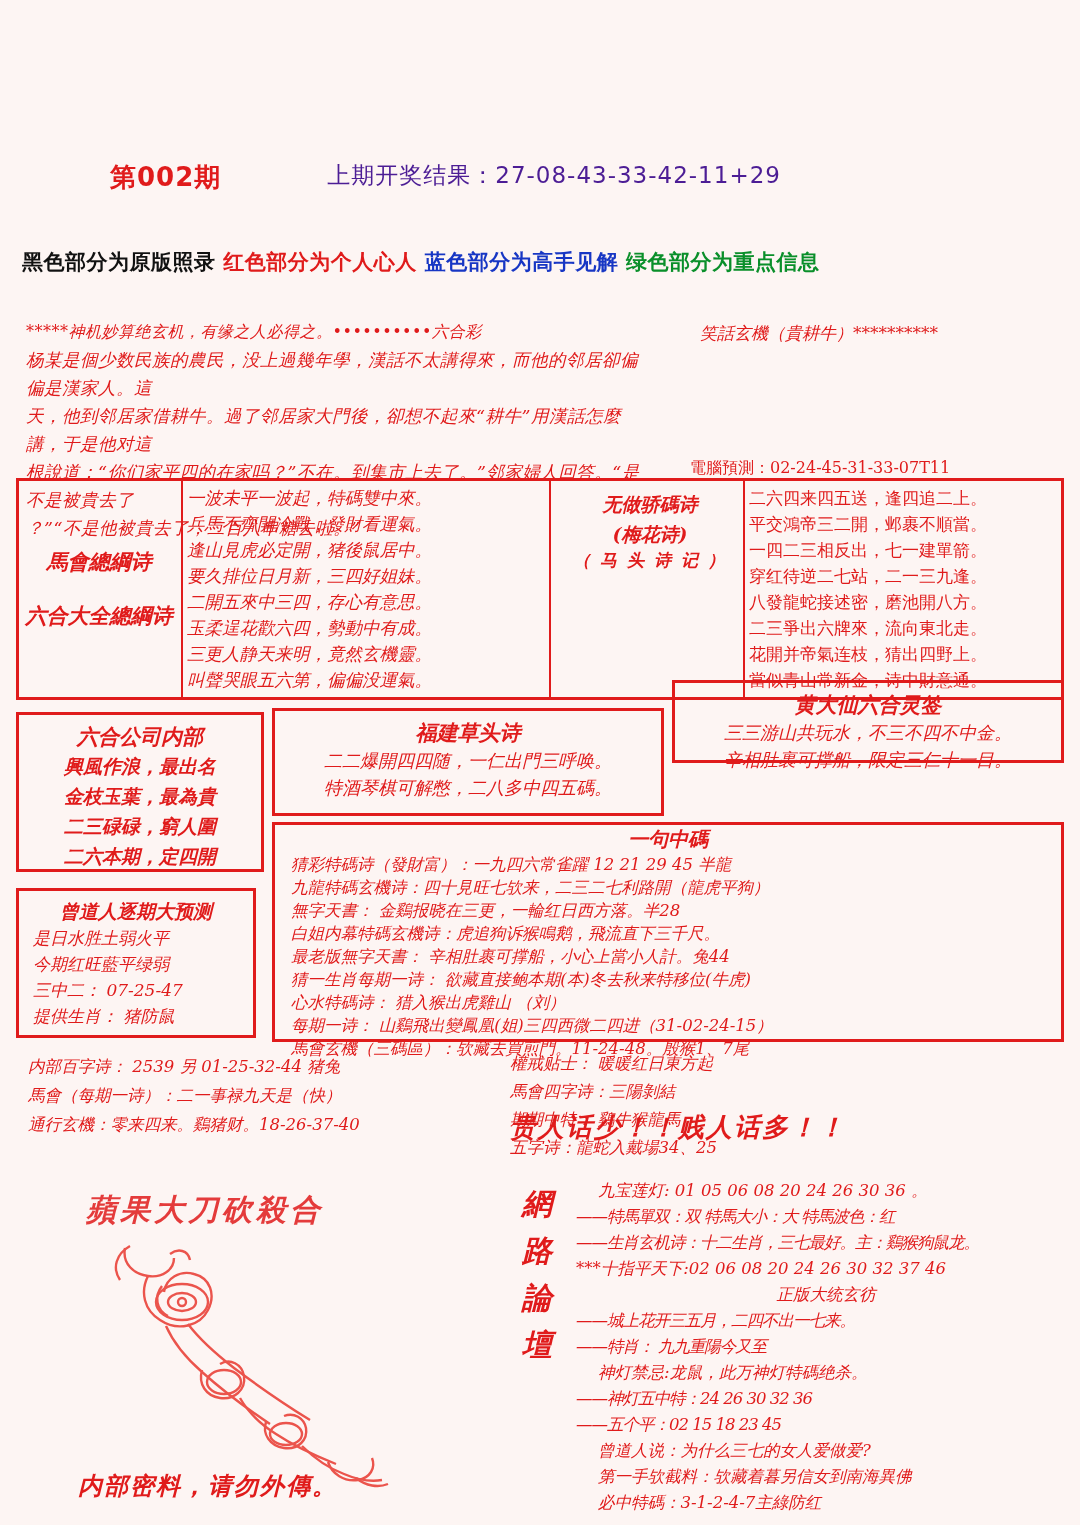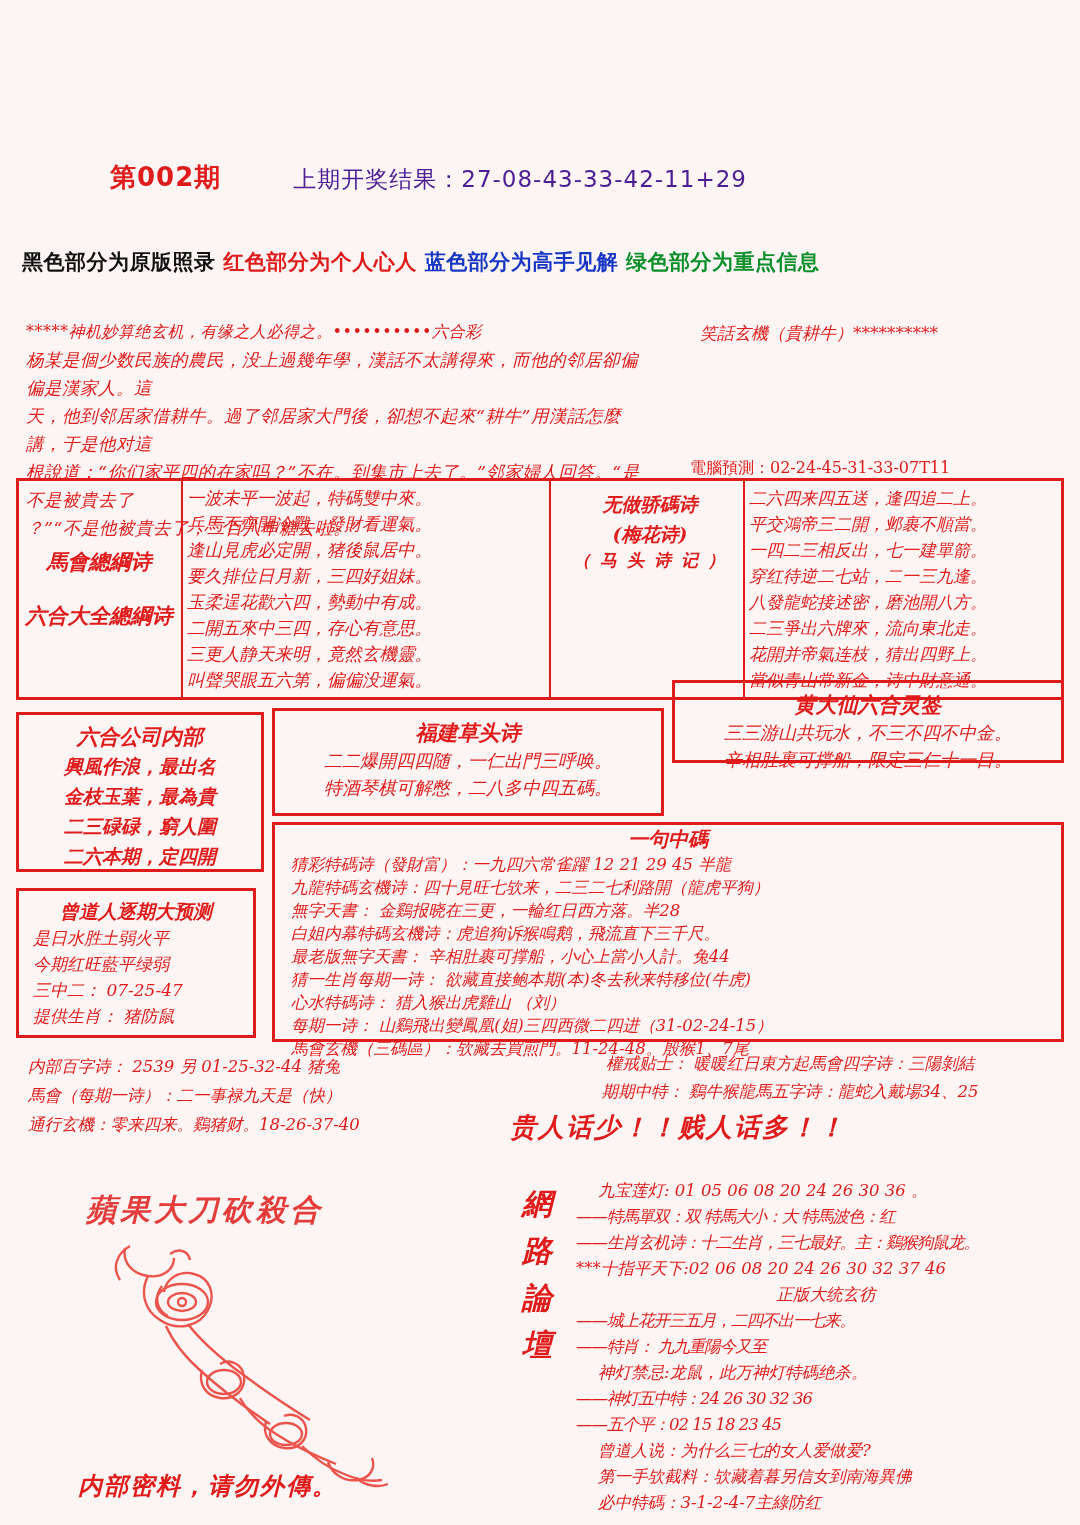--- a/index.html
+++ b/index.html
@@ -18,21 +18,22 @@
   .page {
     position: absolute;
     inset: 0;
     background: #fdf5f3;
   }
   
   .hdr {
     position: absolute;
     top: 160px; left: 0; width: 896px;
     display: flex;
-    align-items: flex-end;
+    align-items: flex-start;
+    gap: 34px;
   }
   .issue {
     margin-left: 110px;
     font-size: 26px;
     font-weight: bold;
     color: #e01b1b;
     letter-spacing: 1px;
   }
   .lastres {
     margin-left: 72px;
@@ -116,21 +117,21 @@
     position: absolute; top: 8px; left: 536px; width: 190px;
     text-align: center;
     font-family: "DejaVu Serif", "Liberation Serif", serif;
     font-size: 19px; line-height: 30px; color: #e01b1b; font-style: italic;
     font-weight: bold;
   }
   .mb-col3 .vtxt { font-size: 17px; line-height: 22px; letter-spacing: 2px; }
   .mb-col4 {
     position: absolute; top: 4px; left: 730px; width: 310px;
     font-family: "DejaVu Serif", "Liberation Serif", serif;
-    font-size: 17px; line-height: 26px; color: #e01b1b; font-style: italic;
+    font-size: 17px; line-height: 26px; color: #e01b1b; 
   }
   #box-fujian  { top: 708px; left: 272px; width: 392px; height: 108px; }
   #box-huang   { top: 680px; left: 672px; width: 392px; height: 83px; }
 
   .btitle {
     text-align: center;
     font-family: "DejaVu Serif", "Liberation Serif", serif;
     font-weight: bold; font-size: 21px; color: #e01b1b;
     font-style: italic;
     margin-top: 2px;
@@ -172,21 +173,21 @@
   .botleft {
     position: absolute; top: 1052px; left: 28px; width: 470px;
     font-family: "DejaVu Serif", "Liberation Serif", serif;
     font-size: 16.5px; line-height: 29px; color: #e01b1b; font-style: italic;
   }
   .botright {
     position: absolute; top: 1050px; left: 510px; width: 560px;
     font-family: "DejaVu Serif", "Liberation Serif", serif;
     font-size: 16.5px; line-height: 28px; color: #e01b1b; font-style: italic;
   }
-  .botright .row { display: flex; justify-content: center; }
+  .botright .row { display: flex; justify-content: flex-end; flex-direction: column; }
   .slogan {
     position: absolute; top: 1110px; left: 510px;
     font-family: "DejaVu Serif", "Liberation Serif", serif;
     font-size: 26px; font-weight: bold; font-style: italic;
     color: #e01b1b; letter-spacing: 2px;
   }
 
   
   .art-title {
     position: absolute; top: 1190px; left: 86px;
@@ -255,22 +256,22 @@
     <div class="mb-col1">
       <div>馬會總綱诗</div>
       <div>六合大全總綱诗</div>
     </div>
 
     <div class="mb-col2">
       <div>一波未平一波起，特碼雙中來。</div>
       <div>兵馬不齊開冷戰，發財看運氣。</div>
       <div>逢山見虎必定開，猪後鼠居中。</div>
       <div>要久排位日月新，三四好姐妹。</div>
+      <div>二開五來中三四，存心有意思。</div>
       <div>玉柔逞花歡六四，勢動中有成。</div>
-      <div>二開五來中三四，存心有意思。</div>
       <div>三更人静天来明，竟然玄機靈。</div>
       <div>叫聲哭眼五六第，偏偏没運氣。</div>
     </div>
 
     <div class="mb-col3">
       <div>无做骄碼诗</div>
       <div>(梅花诗)</div>
       <div class="vtxt">（ 马 头 诗 记 ）</div>
     </div>
 

